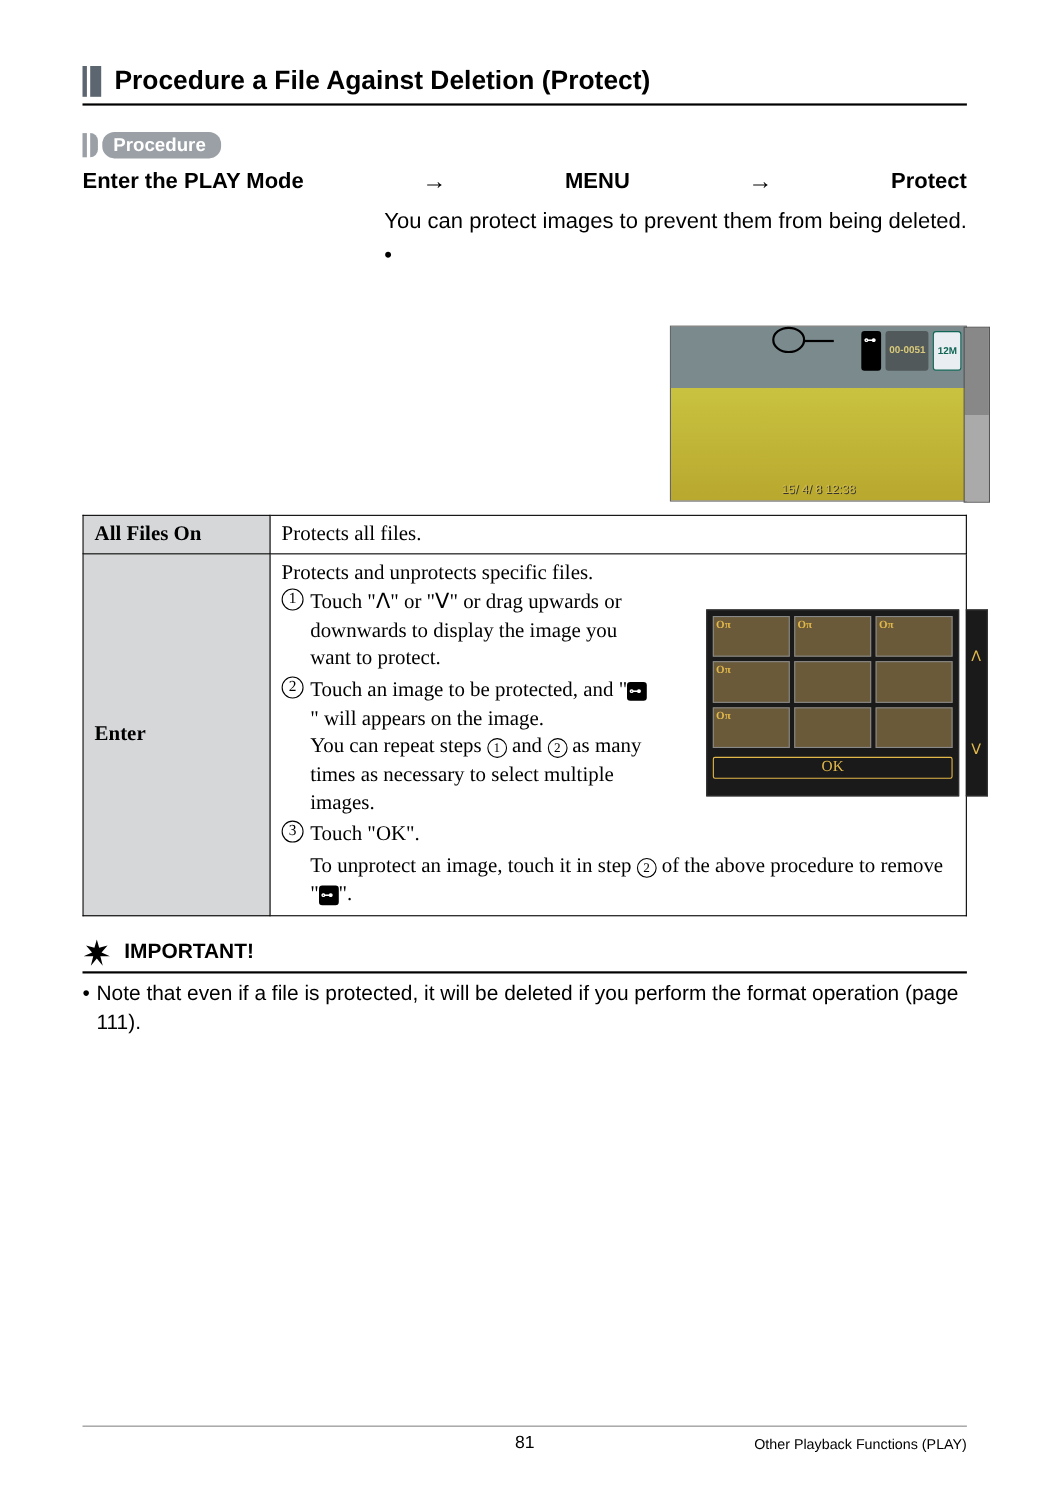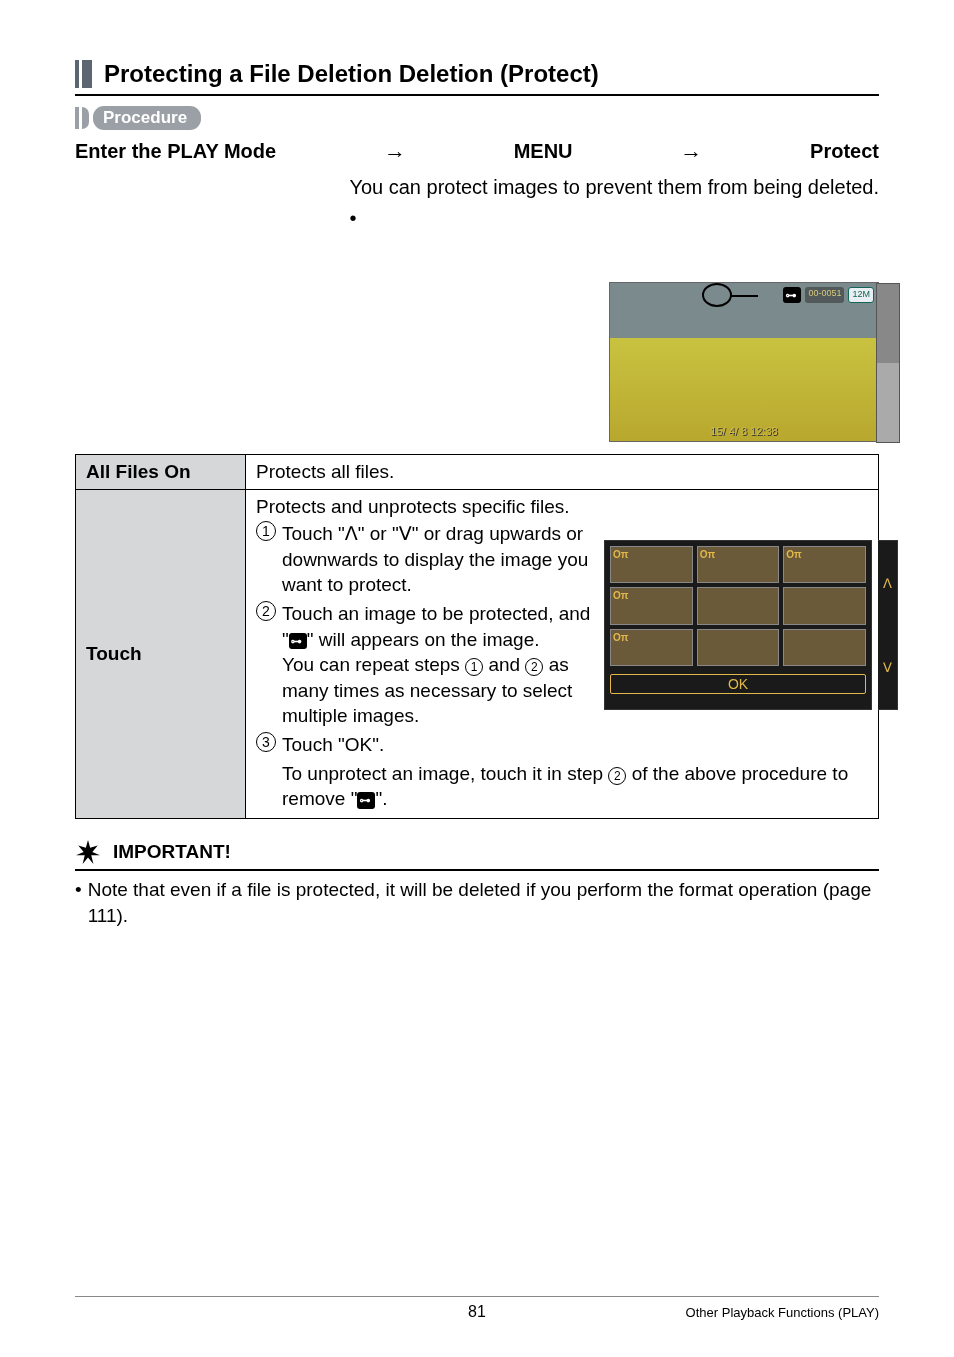--- a/index.html
+++ b/index.html
@@ -35,21 +35,21 @@
       background: #5c6670;
     }
     .section-title {
       font-size: 24px;
       font-weight: bold;
     }
 
     .procedure-row {
       display: flex;
       align-items: center;
-      margin-top: 10px;
+      margin-top: 24px;
       margin-bottom: 8px;
     }
     .proc-bar-thin {
       width: 4px;
       height: 22px;
       background: #9aa0a5;
       margin-right: 3px;
     }
     .proc-bar-arc {
       width: 7px;
@@ -123,22 +123,23 @@
       position: absolute;
       top: 4px; left: 4px; right: 4px;
       display: flex;
       justify-content: flex-end;
       gap: 4px;
     }
     .preview-chip {
       background: rgba(40,40,40,0.5);
       color: #d8c97a;
       font-size: 9px;
-      padding: 1px 3px;
+      padding: 12px 3px;
       border-radius: 3px;
+      font-weight: bold;
     }
     .preview-chip.white { background:#e8eef2; color:#165; border:1px solid #165;}
     .preview-bottom-text {
       position: absolute;
       bottom: 4px;
       left: 50%;
       transform: translateX(-50%);
       color: #cfb94a;
       font-size: 11px;
       text-shadow: 1px 1px 0 #333;
@@ -158,20 +159,21 @@
       right: -28px; top: 10px;
       width: 28px; height: 2px;
       background: #000;
     }
 
     table.opt {
       width: 100%;
       border-collapse: collapse;
       margin-top: 8px;
       font-size: 19px;
+      font-family: Liberation Serif, serif;
     }
     table.opt td, table.opt th {
       border: 1.5px solid #000;
       padding: 6px 10px;
       vertical-align: top;
       text-align: left;
     }
     table.opt th {
       background: #d5d7d9;
       font-weight: bold;
@@ -216,21 +218,21 @@
     }
     .key-icon::before {
       content: "⊶";
       font-size: 11px;
       margin-right: 1px;
     }
 
     .thumb-grid {
       position: absolute;
       right: 6px; top: 50px;
-      width: 268px; height: 170px;
+      width: 230px; height: 170px;
       background: #1a1a1a;
       border: 1px solid #333;
       padding: 5px;
     }
     .thumb-grid .grid {
       display: grid;
       grid-template-columns: repeat(3, 1fr);
       gap: 4px;
       height: 120px;
     }
@@ -319,21 +321,21 @@
     }
   </style>
 </head>
 <body>
 
 <div class="section-header">
   <span class="section-bar-outer">
     <span class="bar-thin"></span>
     <span class="bar-thick"></span>
   </span>
-  <span class="section-title">Protecting a File Deletion Deletion (Protect)</span>
+  <span class="section-title">Procedure a File Against Deletion (Protect)</span>
 </div>
 
 <div class="procedure-row">
   <span class="proc-bar-thin"></span>
   <span class="proc-bar-arc"></span>
   <span class="procedure-pill">Procedure</span>
 </div>
 
 <div class="mode-line">
   <span>Enter the PLAY Mode</span>
@@ -361,21 +363,21 @@
   </div>
 </div>
 
 <table class="opt">
   <tbody>
       <tr>
     <th>All Files On</th>
     <td>Protects all files.</td>
   </tr>
   <tr>
-    <th>Touch</th>
+    <th>Enter</th>
     <td class="select-cell">
       <div class="select-text">
         <div>Protects and unprotects specific files.</div>
 
         <div class="step">
           <span class="circ">1</span>
           <span>Touch "ᐱ" or "ᐯ" or drag upwards or downwards to display the image you want to protect.</span>
         </div>
 
         <div class="step">

